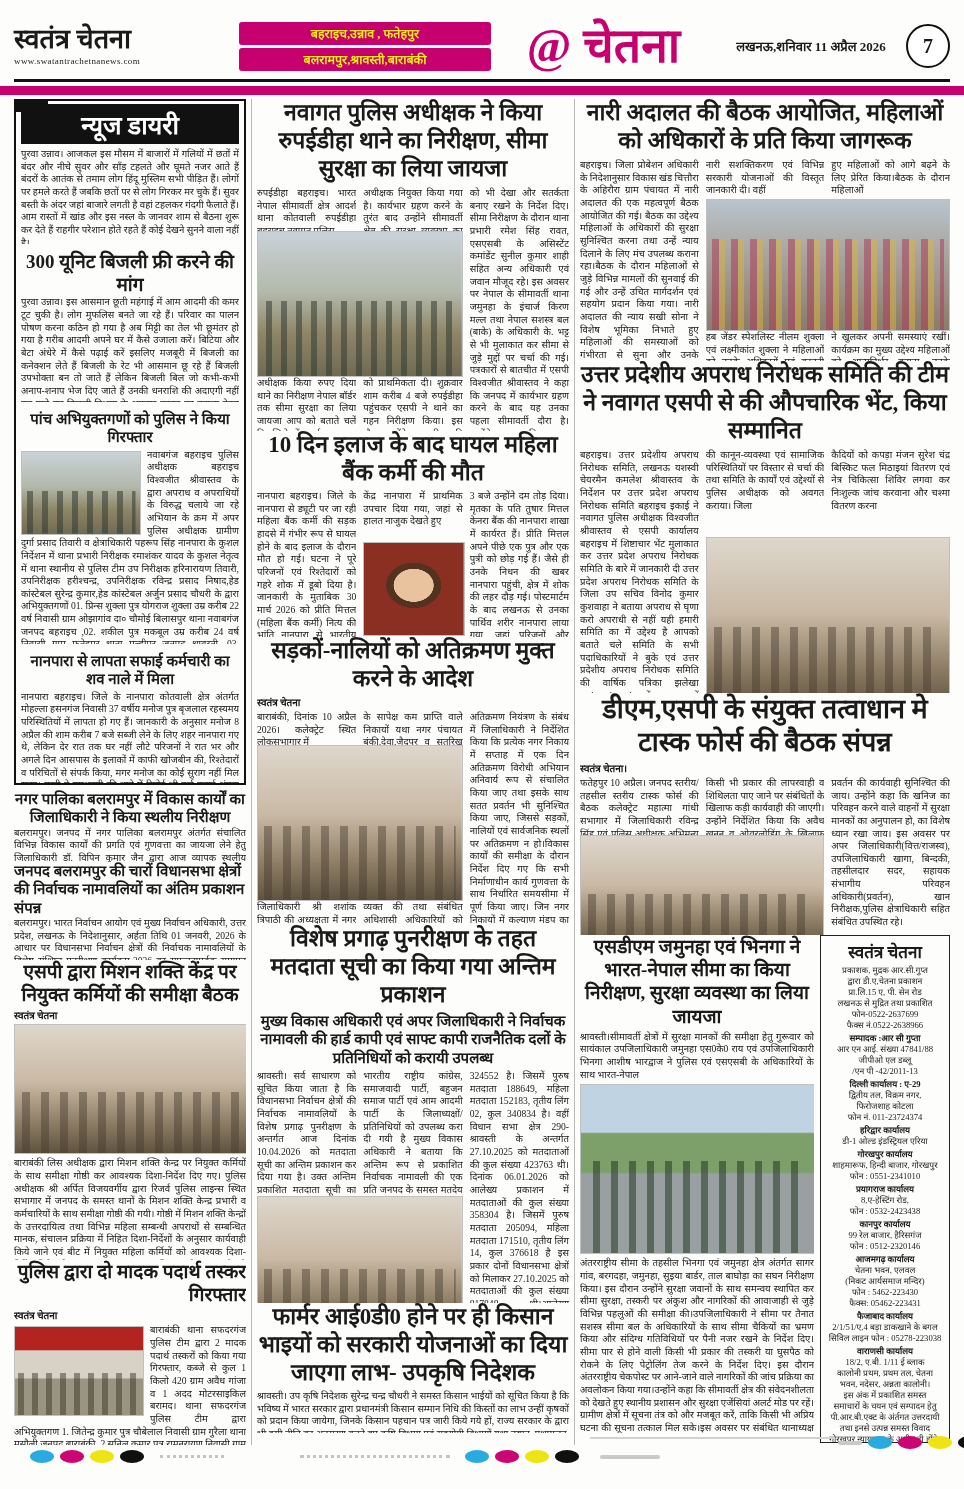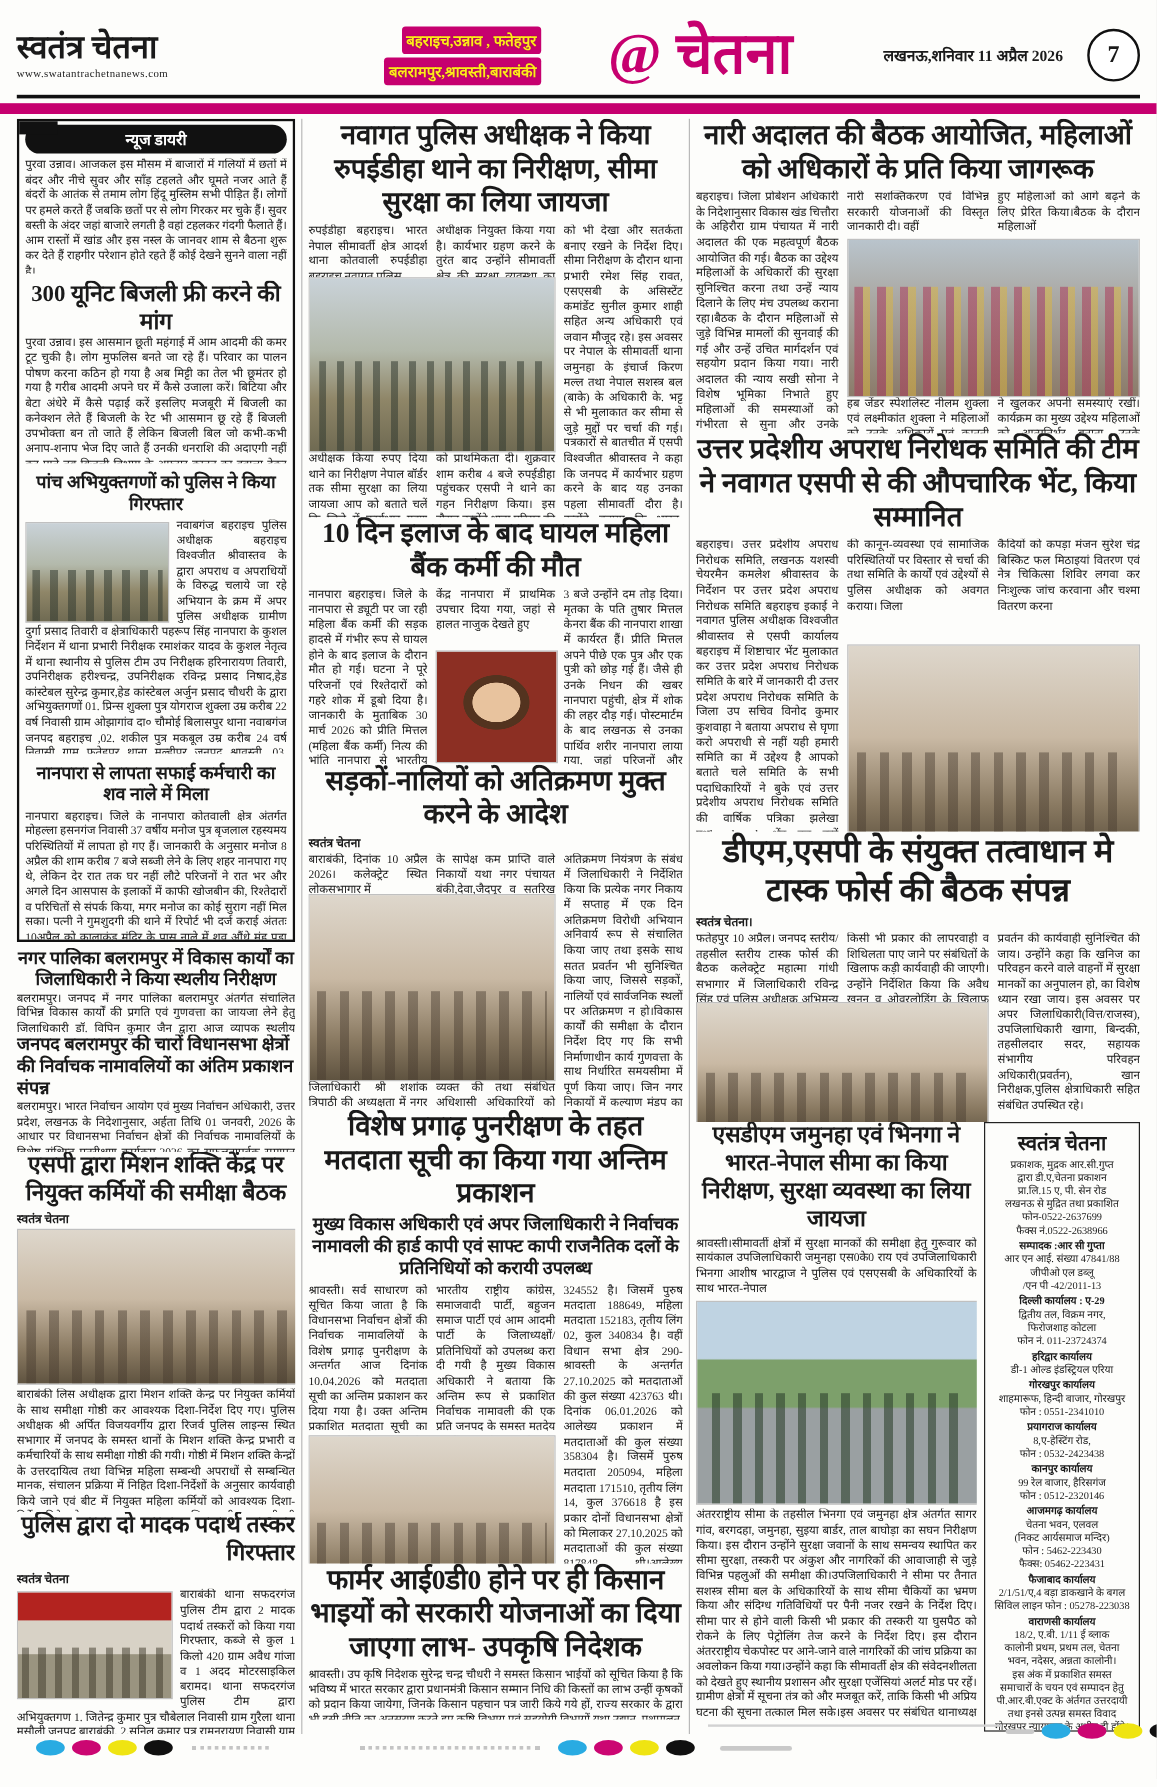--- a/index.html
+++ b/index.html
@@ -3,21 +3,21 @@
 <meta charset="utf-8">
 <style>
   html,body{margin:0;padding:0;background:#e8e8e8;}
   .page{position:relative;width:964px;height:1489px;background:#fdfdfb;margin:0 auto;
         font-family:"Liberation Serif","DejaVu Serif",serif;color:#1a1a1a;overflow:hidden;}
   
   .masthead{position:absolute;top:16px;left:14px;right:14px;height:60px;display:flex;align-items:center;}
   .logoblock{width:225px;}
   .logo{font-size:27px;font-weight:bold;letter-spacing:0px;line-height:1;}
   .website{font-size:9px;letter-spacing:.4px;margin-top:3px;}
-  .regionbox{width:212px;display:flex;flex-direction:column;gap:3px;align-items:flex-end;}
+  .regionbox{width:252px;display:flex;flex-direction:column;gap:3px;}
   .regionline{background:#c6006f;color:#ffe91a;font-weight:bold;font-size:12.5px;text-align:center;
               padding:3px 4px;border-radius:3px;text-shadow:0 0 1px #7c0040;}
   .brand{flex:1;text-align:center;font-size:48px;font-weight:bold;color:#c6006f;line-height:1;}
   .dateline{width:190px;font-size:13px;font-weight:bold;text-align:center;}
   .pagenum{width:40px;height:40px;border:2px solid #111;border-radius:50%;display:flex;
            align-items:center;justify-content:center;font-size:20px;font-weight:bold;background:#fff;}
   .rule-black{position:absolute;top:79px;left:14px;right:14px;height:3px;background:#111;}
   .rule-magenta{position:absolute;top:86px;left:0;right:0;height:9px;background:#c6006f;}
   
   .content{position:absolute;top:99px;left:14px;right:14px;bottom:44px;display:flex;}
@@ -54,22 +54,22 @@
      repeating-linear-gradient(90deg, rgba(60,55,40,.5) 0 6px, rgba(0,0,0,0) 6px 14px),
      linear-gradient(180deg,#b3231f 0 26%,#d8d2c6 27% 58%,#9a9480 59% 100%);
      background-size:95% 48%,100% 100%;}
   .ph-road{background-image:
      repeating-linear-gradient(90deg, rgba(45,65,45,.6) 0 7px, rgba(0,0,0,0) 7px 18px),
      linear-gradient(180deg,#bfd3e2 0 28%,#7da06b 29% 52%,#9aa0a2 53% 100%);
      background-size:90% 55%,100% 100%;}
   
   .diarybox{border:2px solid #111;padding:3px 5px;height:676px;overflow:hidden;position:relative;}
   .cornertab{position:absolute;top:-2px;left:-2px;width:34px;height:13px;background:#111;}
-  .diaryhead{background:#111;color:#fff;text-align:center;font-size:13px;font-weight:bold;
-             padding:3px 0;margin:0 0 4px 0;border-radius:12px;}
+  .diaryhead{background:#111;color:#fff;text-align:center;font-size:25px;font-weight:bold;
+             padding:3px 0;margin:0 0 4px 0;}
   .diaryitem{margin-bottom:6px;}
   .diaryitem .hl-sm{margin:2px 0;}
   .floatph{float:left;margin:2px 6px 2px 0;}
   
   .gridA{grid-template-areas:"t1 t2 rt" "ph ph rt" "b1 b2 rt";grid-template-rows:44px 146px auto;}
   .gridC{grid-template-areas:"t1 t2 rt" "ph ph rt" "b1 b2 rt";grid-template-rows:34px 156px auto;}
   .gridD{grid-template-areas:"t1 t2 rt" "ph ph rt";grid-template-rows:126px auto;}
   .gridF{grid-template-areas:"c1 t2 t3" "c1 ph ph" "c1 b2 b3";grid-template-rows:40px 132px auto;}
   .gridG{grid-template-areas:"c1 t2 t3" "c1 ph ph" "c1 b2 b3";grid-template-rows:88px 172px auto;}
   .gridH{grid-template-areas:"c1 c2 c3" "ph ph c3";grid-template-rows:58px auto;}

